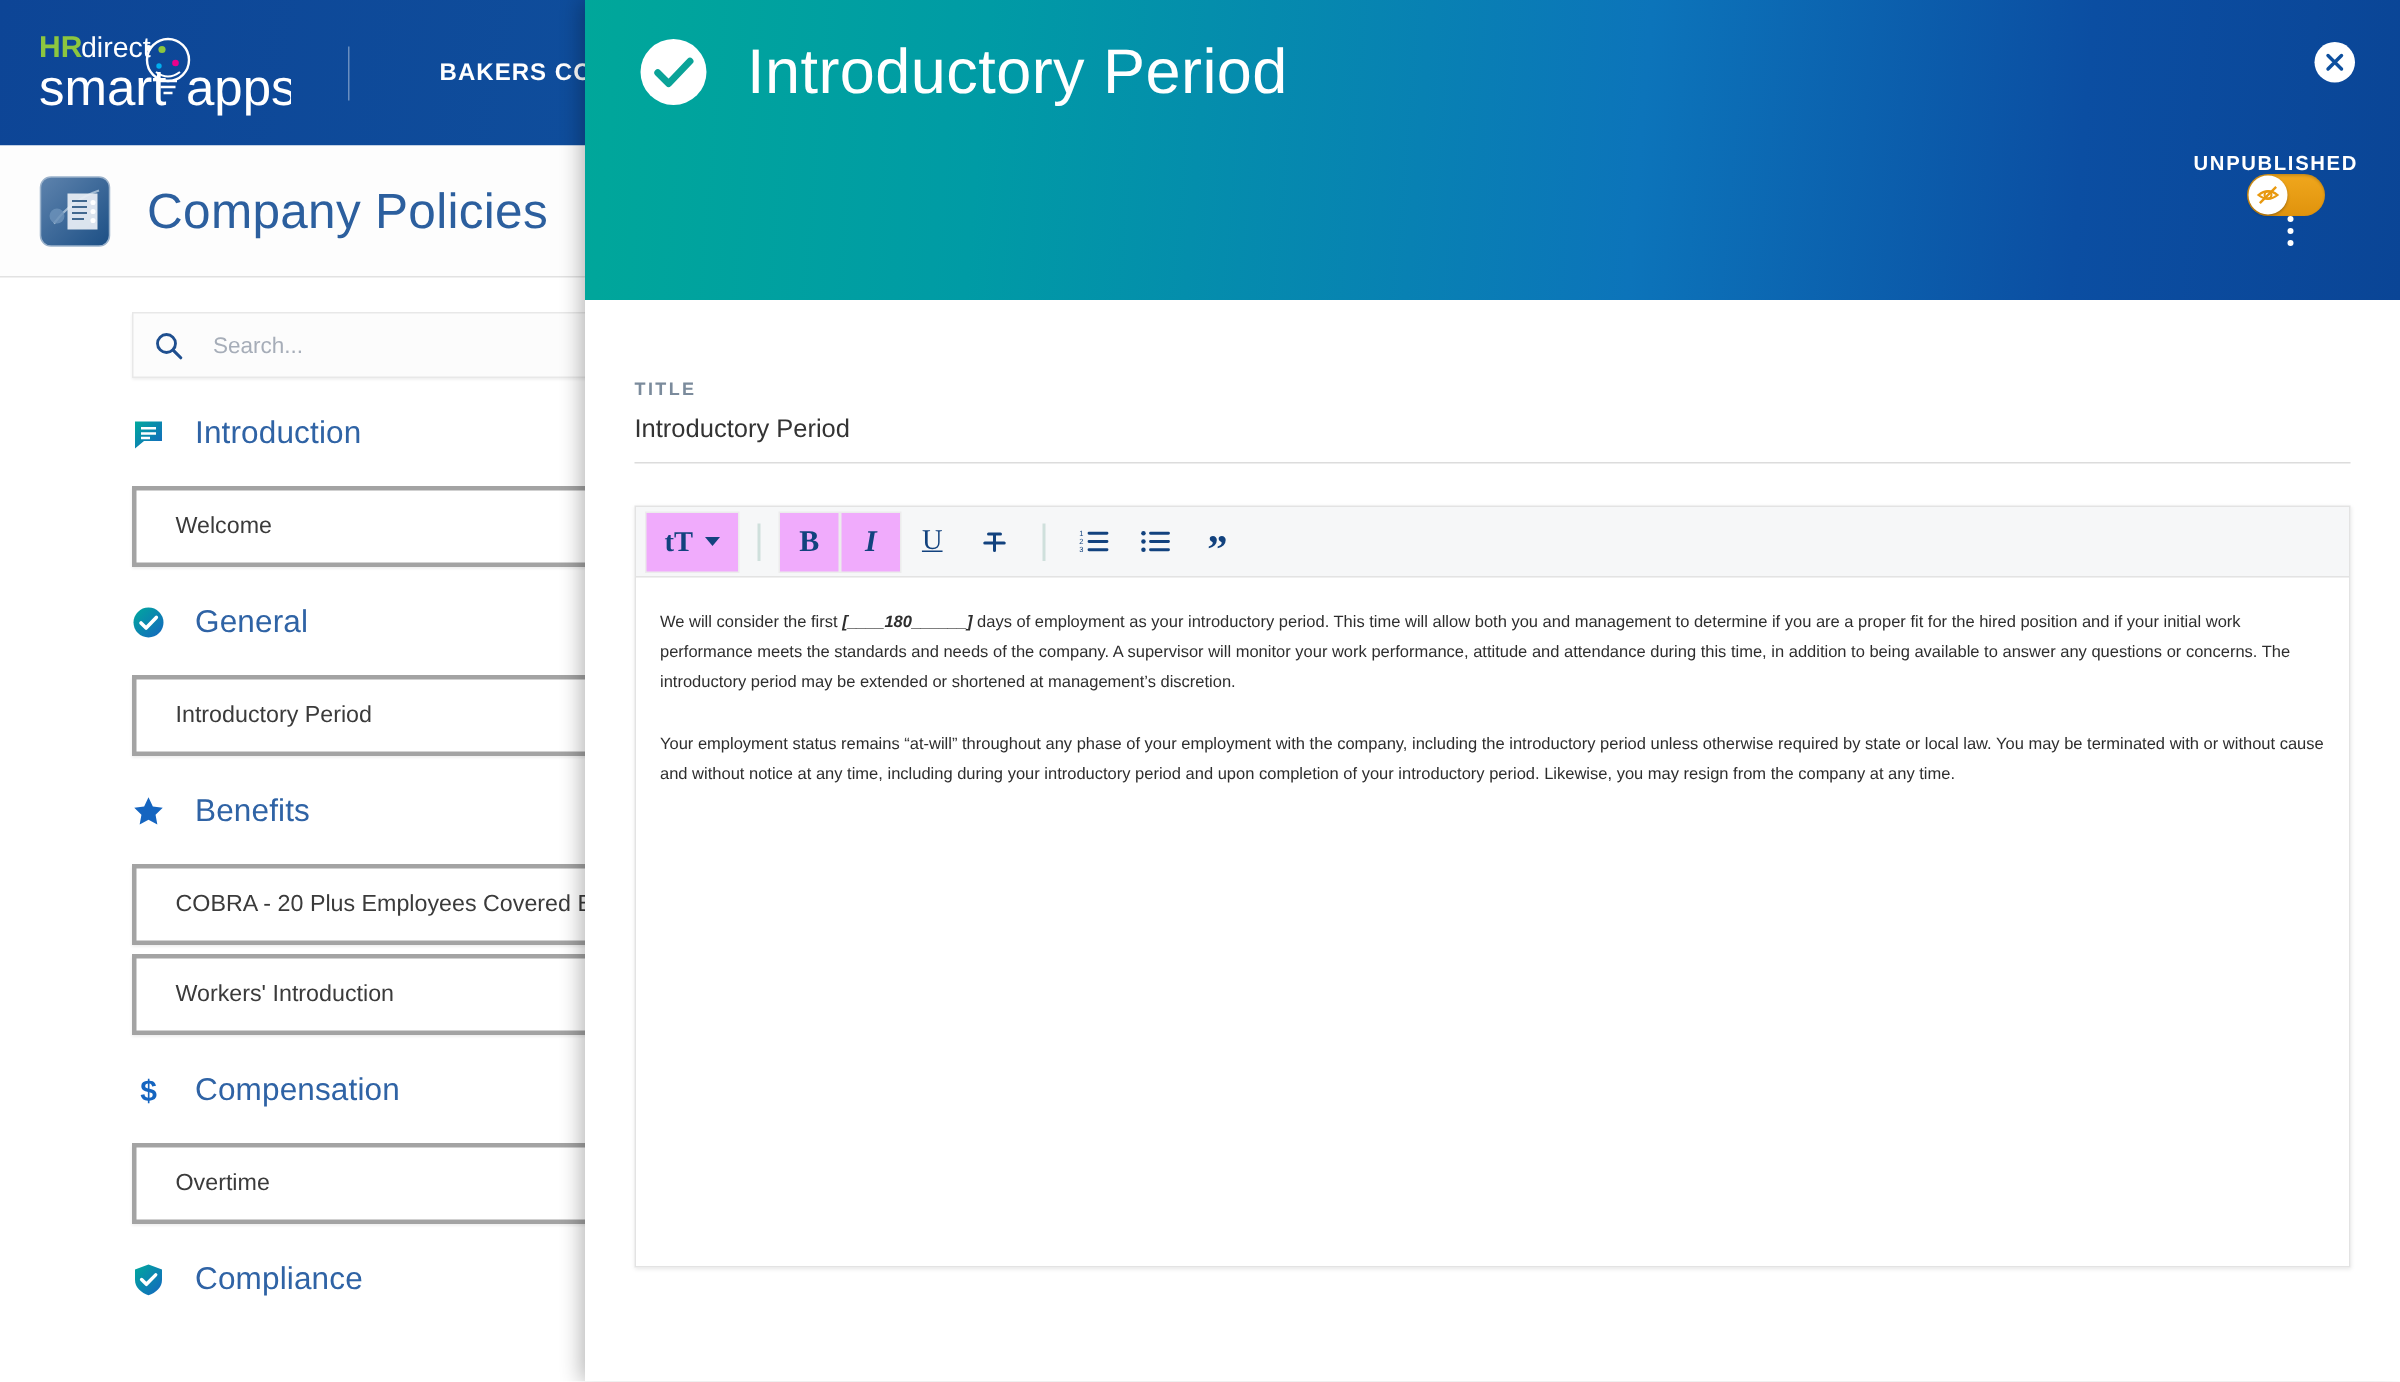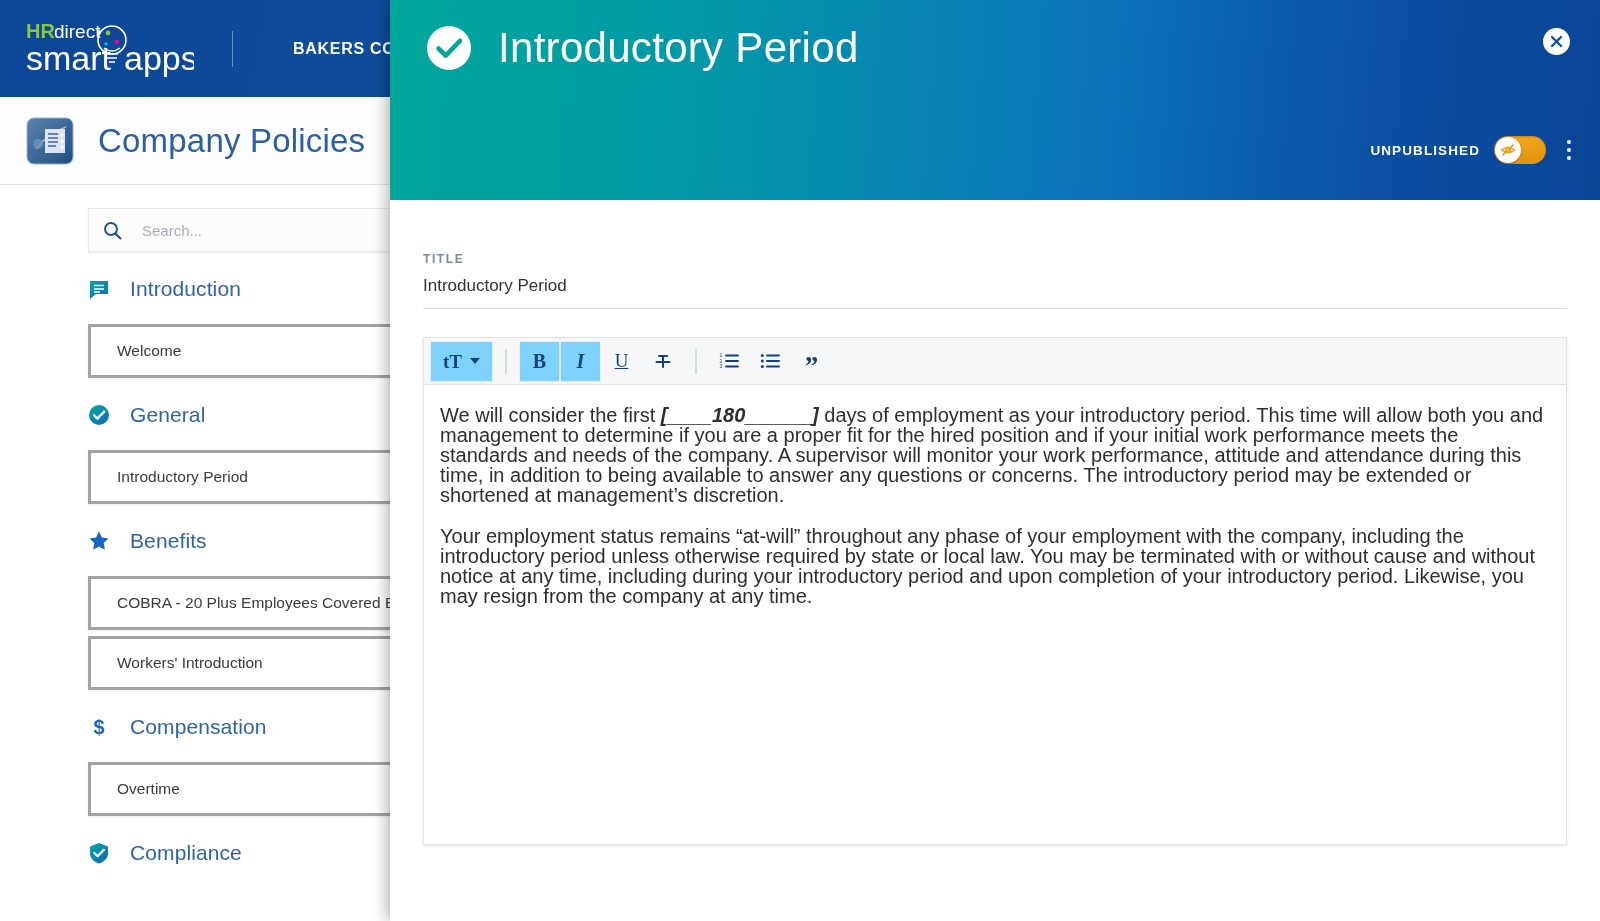--- a/index.html
+++ b/index.html
@@ -88,21 +88,21 @@
     letter-spacing: .3px;
   }
   .mh-close {
     position: absolute; right: 30px; top: 28px;
     width: 27px; height: 27px; border-radius: 50%; background: #fff;
     display: flex; align-items: center; justify-content: center;
     cursor: pointer;
   }
   .mh-controls {
     position: absolute; right: 28px; bottom: 36px;
-    display: flex; align-items: center;
+    display: flex; align-items: center; flex-direction: column;
   }
   .mh-status {
     color: #fff; font-size: 13.5px; font-weight: bold; letter-spacing: 1.1px;
   }
   .toggle {
     margin-left: 14px; width: 52px; height: 28px; border-radius: 14px;
     background: linear-gradient(180deg,#f0a71d 0%, #e0930d 100%);
     position: relative; cursor: pointer;
     box-shadow: inset 0 1px 2px rgba(0,0,0,.2);
   }
@@ -136,31 +136,31 @@
   .editor-toolbar {
     height: 47px; background: #f6f7f8; border-bottom: 1px solid #e3e3e3;
     display: flex; align-items: center; padding: 0 6px;
   }
   .tb-btn {
     height: 39px; min-width: 39px; padding: 0 8px; margin: 0 1px;
     display: flex; align-items: center; justify-content: center;
     color: #12427e; cursor: pointer; background: transparent; border: none;
     font-family: "Liberation Serif", serif;
   }
-  .tb-btn.raised { background: #7dd3fc; box-shadow: 0 0 0 1px #ececec; }
+  .tb-btn.raised { background: #f0abfc; box-shadow: 0 0 0 1px #ececec; }
   .tb-sep { width: 2px; height: 25px; background: #cfe0dc; margin: 0 12px; }
   .tb-fontsize { display: flex; align-items: center; gap: 8px; padding: 0 12px; }
   .caret {
     width: 0; height: 0; border-left: 5px solid transparent;
     border-right: 5px solid transparent; border-top: 6px solid #12427e;
   }
   .editor-canvas { height: 459px; padding: 20px 16px 0 16px; overflow: hidden; }
   .editor-canvas p {
     font-family: "Liberation Sans", sans-serif;
-    font-size: 20px; line-height: 20px; color: #2e2e2e; margin: 0 0 21px 0;
+    font-size: 11px; line-height: 20px; color: #2e2e2e; margin: 0 0 21px 0;
     text-align: left;
   }
   .editor-canvas b.blank { font-weight: bold; font-style: italic; }
 </style>
 </head>
 <body>
 
 <div id="app">
 
   <div class="bg-layer">

